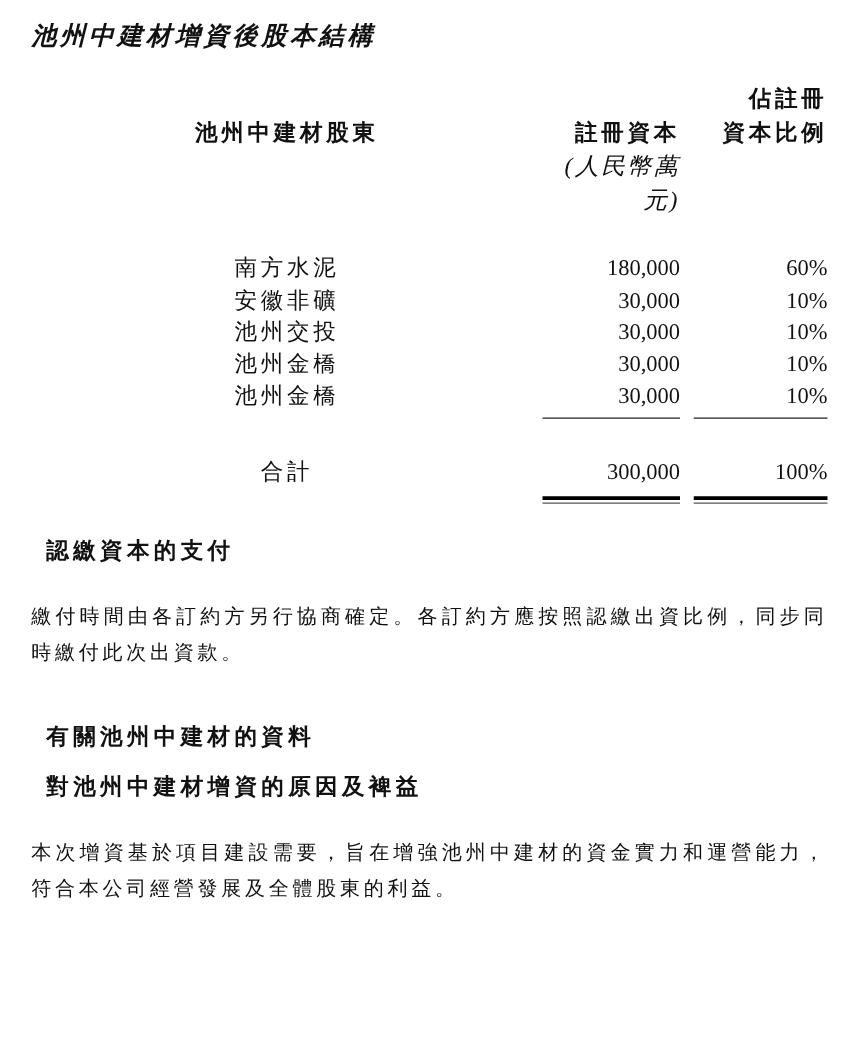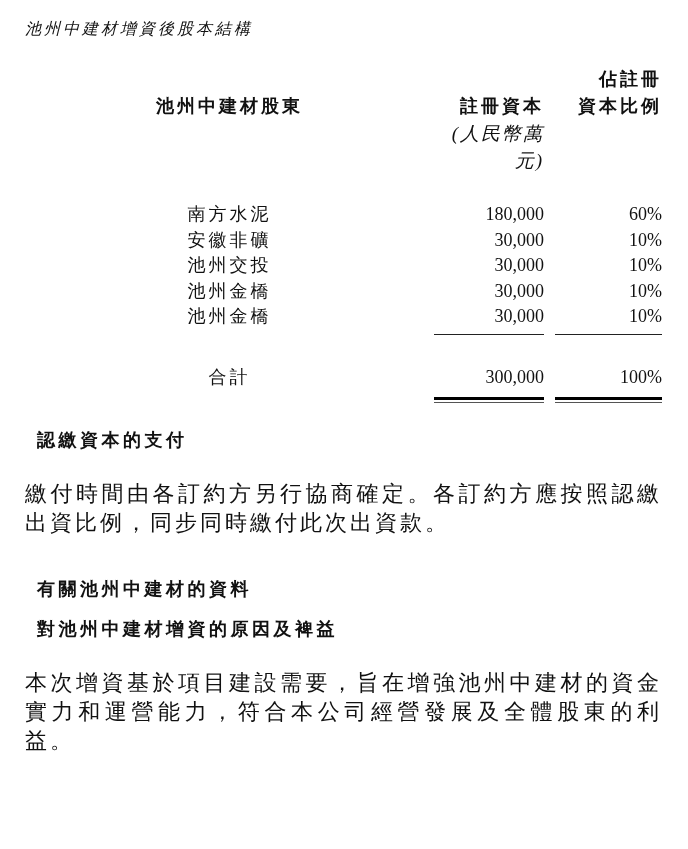--- a/index.html
+++ b/index.html
@@ -12,22 +12,22 @@
     color: #111111;
   }
   .page {
     width: 688px;
     height: 849px;
     padding: 18px 26px 0 25px;
     background: #ffffff;
   }
   
   .doc-title {
-    font-size: 16px;
-    font-weight: 400;
+    font-size: 20px;
+    font-weight: 700;
     font-style: italic;
     letter-spacing: 8px;
     line-height: 22px;
     white-space: nowrap;
   }
   
   .cjk { letter-spacing: 3px; }
   .table { margin-top: 26px; font-size: 18px; }
   .trow {
     display: flex;
@@ -63,21 +63,21 @@
     letter-spacing: 3.5px;
     line-height: 20px;
     white-space: nowrap;
     padding-left: 12px;
   }
   .h-first { margin-top: 27px; }
   .h-mid   { margin-top: 42px; }
   .h-last  { margin-top: 20px; }
   .para {
     margin-top: 29px;
-    font-size: 22px;
+    font-size: 16px;
     line-height: 29px;
     letter-spacing: 3px;
     text-align: justify;
     text-justify: inter-character;
   }
 </style>
 </head>
 <body>
 
 <div class="page">

